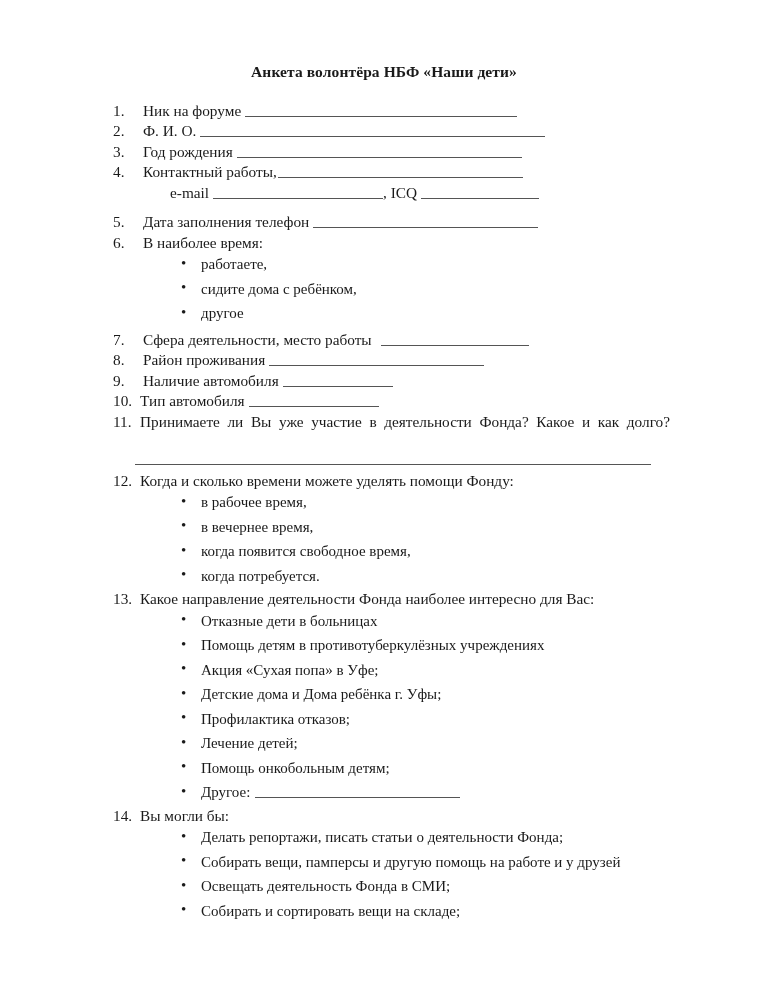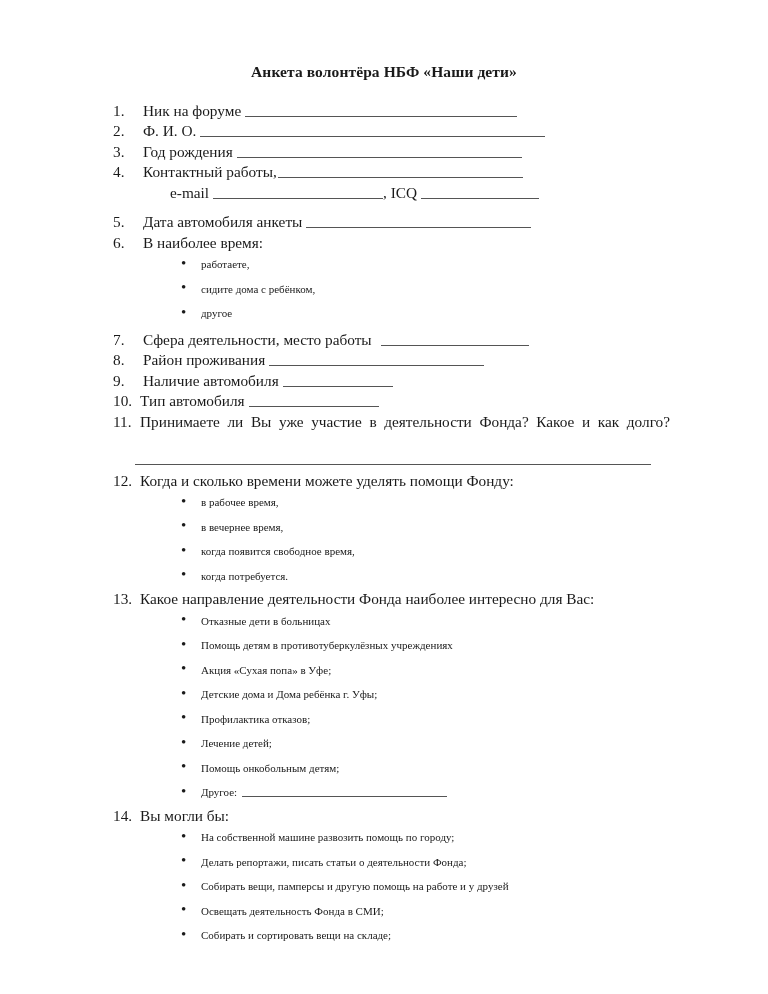--- a/index.html
+++ b/index.html
@@ -93,21 +93,21 @@
   }
 
   
   ul.bul {
     list-style: none;
     margin: 0;
     padding: 0;
   }
   ul.bul > li {
     position: relative;
-    font-size: 11px;
+    font-size: 15px;
     line-height: 21px;
     padding-left: 88px;
     margin: 0;
   }
   ul.bul > li::before {
     content: "\2022";
     position: absolute;
     left: 68px;
     top: -0.5px;
     font-size: 15px;
@@ -165,21 +165,21 @@
       <span class="q-body"><span>Контактный работы,</span><span class="rule tight" style="width:245px"></span></span>
     </div>
     <div class="indent-sub">
       <span>e-mail</span><span class="rule" style="width:170px"></span><span>, </span><span>ICQ</span><span class="rule" style="width:118px"></span>
     </div>
 
     <div class="spacer-9"></div>
 
     <div class="q">
       <span class="num">5.</span>
-      <span class="q-body"><span>Дата автомобиля анкеты</span><span class="rule" style="width:225px"></span></span>
+      <span class="q-body"><span>Дата заполнения телефон</span><span class="rule" style="width:225px"></span></span>
     </div>
 
     <div class="q">
       <span class="num">6.</span>
       <span class="q-body">В наиболее время:</span>
     </div>
     <ul class="bul loose">
       <li>работаете,</li>
       <li>сидите дома с ребёнком,</li>
       <li>другое</li>
@@ -239,21 +239,20 @@
       <li>Лечение детей;</li>
       <li>Помощь онкобольным детям;</li>
       <li><span>Другое:</span><span class="sub-rule" style="width:205px"></span></li>
     </ul>
 
     <div class="q wide">
       <span class="num">14.</span>
       <span class="q-body">Вы могли бы:</span>
     </div>
     <ul class="bul loose wrap">
-      <li>На собственной машине развозить помощь по городу;</li>
       <li>Делать репортажи, писать статьи о деятельности Фонда;</li>
       <li>Собирать вещи, памперсы и другую помощь на работе и у друзей</li>
       <li>Освещать деятельность Фонда в СМИ;</li>
       <li>Собирать и сортировать вещи на складе;</li>
 
     </ul>
 
   </div>
 </div>
 

